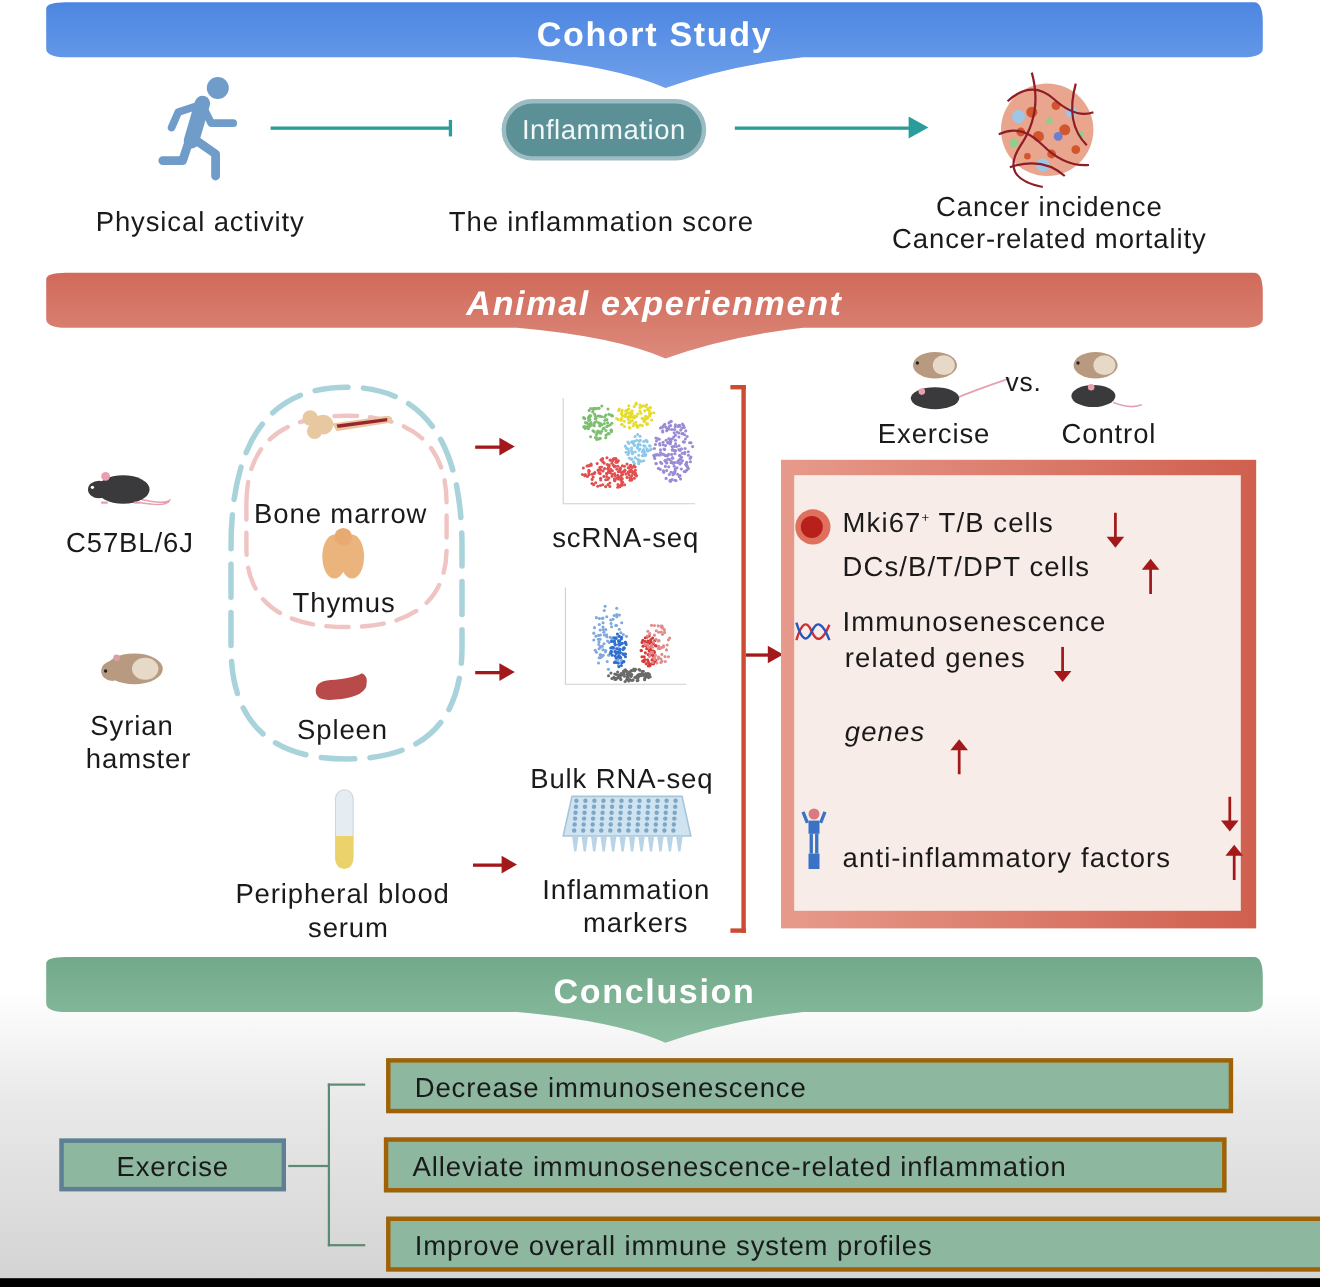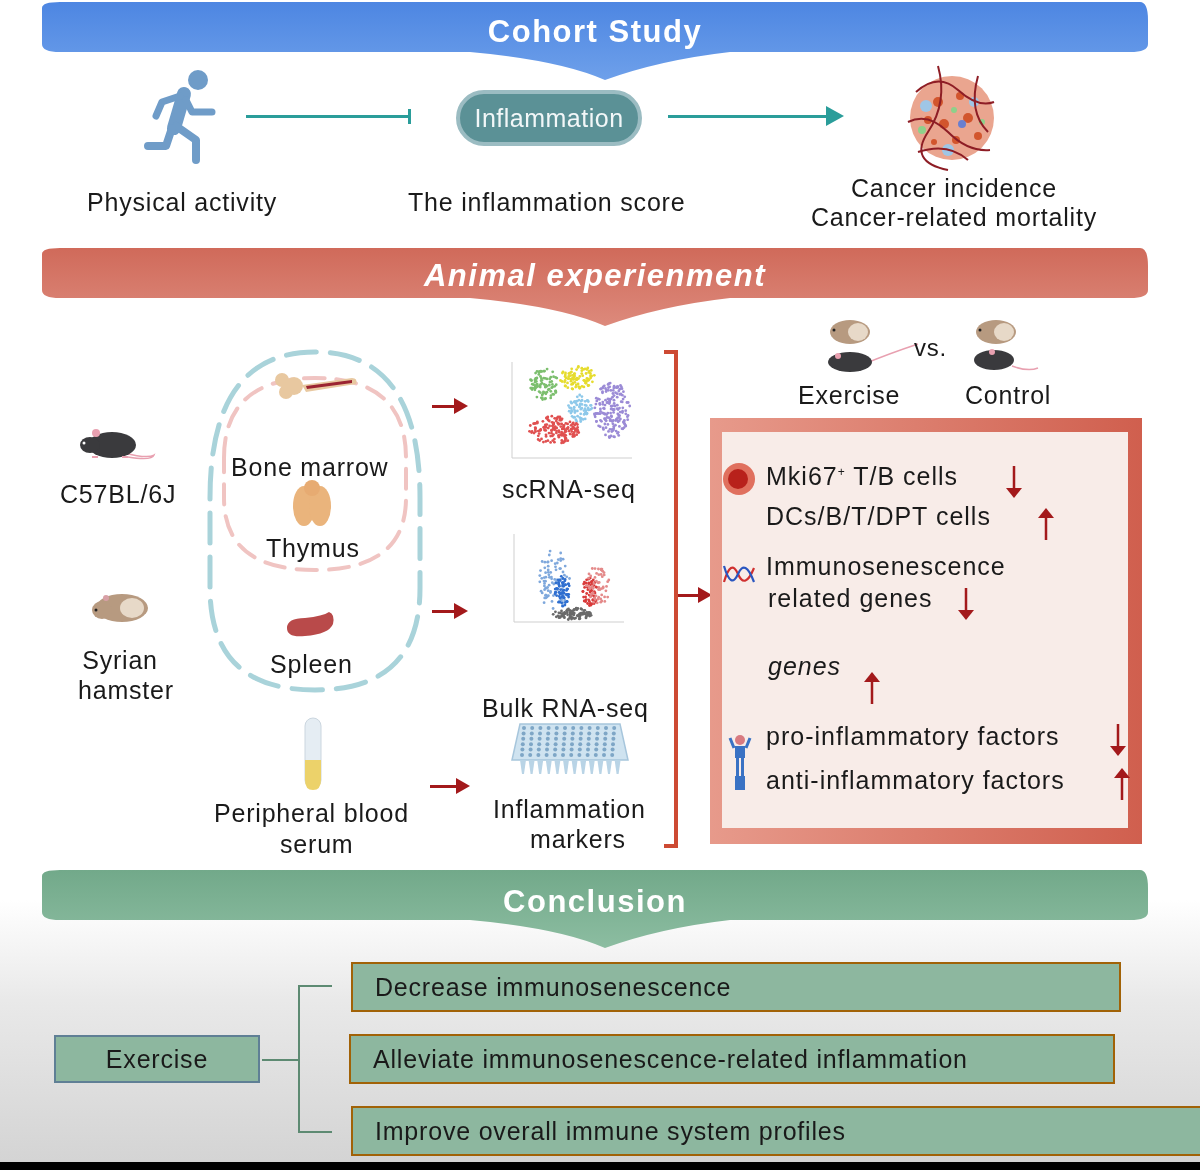--- a/index.html
+++ b/index.html
@@ -31,21 +31,21 @@
   }
   .result-box {
     position: absolute; left: 710px; top: 418px; width: 432px; height: 426px;
     background: linear-gradient(to right, #e79a8b, #d05f4e);
     padding: 14px 14px 16px 12px;
   }
   .result-inner { width: 100%; height: 100%; background: #f8ece8; position: relative; }
   .rtext { position: absolute; font-size: 25px; letter-spacing: 1px; white-space: nowrap; }
   .arr-down, .arr-up { display: inline-block; position: absolute; width: 20px; height: 34px; }
   .concl-box {
-    position: absolute; background: #8db79f; border: 2px solid #a16207;
+    position: absolute; background: #8db79f; border: 4px solid #a16207;
     font-size: 25px; letter-spacing: 0.8px; padding-left: 22px; color: #1a1a1a;
   }
   .bottom-bar { position: absolute; left: 0; top: 1162px; width: 1200px; height: 8px; background: #000; }
 </style>
 </head>
 <body>
 
 <div class="banner" style="top:0;">
   <svg width="1200" height="90" viewBox="0 0 1200 90">
     <defs>
@@ -1338,21 +1338,20 @@
     <div class="abs" style="left:6px;top:302px;">
       <svg width="24" height="58" viewBox="0 0 24 58">
         <circle cx="12" cy="6" r="5" fill="#d87a80"></circle>
         <path d="M2,4 L6,14 M22,4 L18,14" stroke="#3a72c4" stroke-width="3"></path>
         <rect x="7" y="12" width="10" height="12" fill="#3a72c4"></rect>
         <rect x="8" y="24" width="3" height="18" fill="#3a72c4"></rect>
           <rect x="13" y="24" width="3" height="18" fill="#3a72c4"></rect>
         <rect x="7" y="42" width="10" height="14" fill="#3a72c4"></rect>
       </svg>
     </div>
-    <div class="rtext" style="left:44px;top:290px;">pro-inflammatory factors</div>
     <div class="arr-down" style="left:386px;top:292px;"><svg width="20" height="34">
           <line x1="10" y1="0" x2="10" y2="24" stroke="#a3191b" stroke-width="2.5"></line>
           <path d="M2,22 L18,22 L10,32 Z" fill="#a3191b"></path>
         </svg></div>
 
     <div class="rtext" style="left:44px;top:334px;">anti-inflammatory factors</div>
     <div class="arr-up" style="left:390px;top:334px;"><svg width="20" height="34">
           <path d="M2,12 L18,12 L10,2 Z" fill="#a3191b"></path>
           <line x1="10" y1="10" x2="10" y2="34" stroke="#a3191b" stroke-width="2.5"></line>
         </svg></div>

